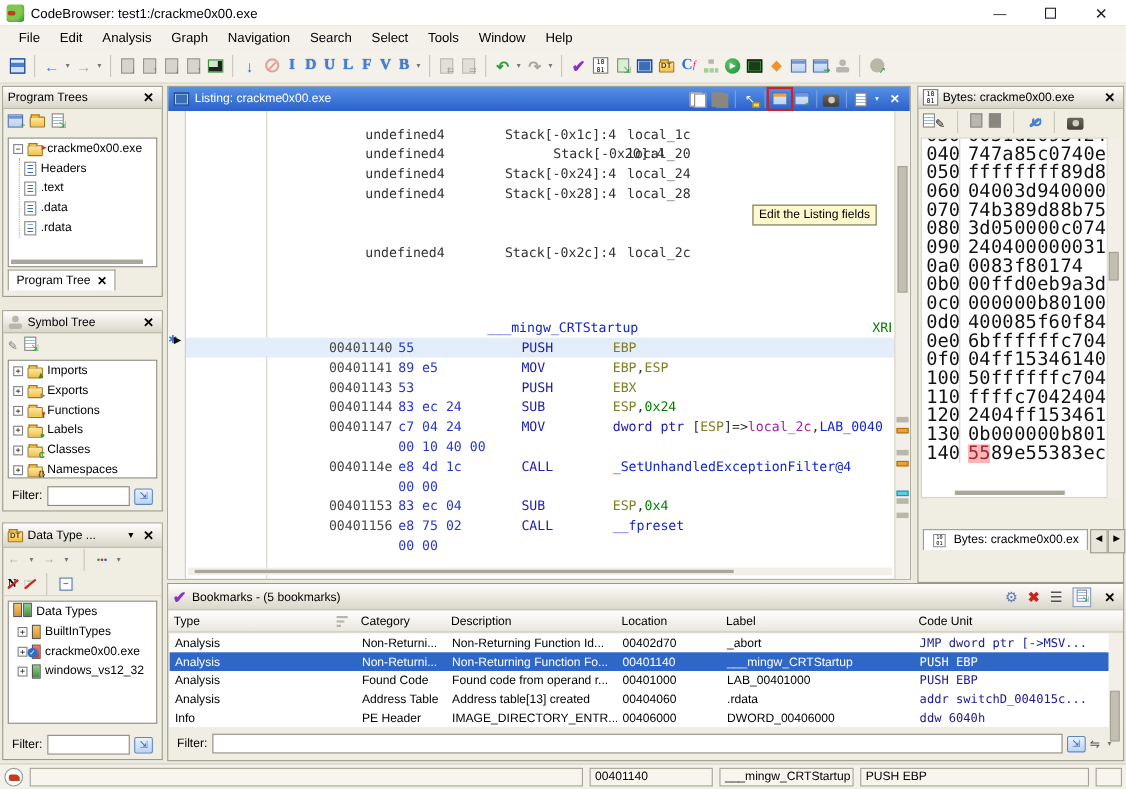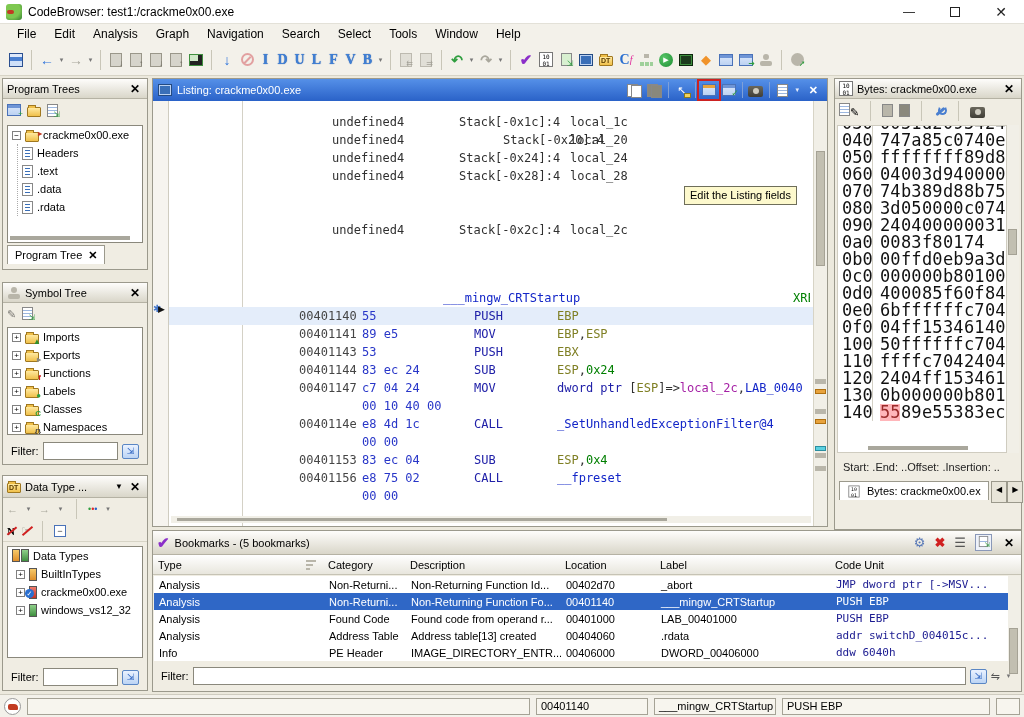--- a/index.html
+++ b/index.html
@@ -776,23 +776,20 @@
             <span class="hexbyte" style="left: 105px;">53</span>
             <span class="hexbyte" style="left: 126px;">83</span>
             <span class="hexbyte" style="left: 147px;">ec</span>
           </div>
         </div>
       <div style="position:absolute; left:30px; bottom:2px; width:100px; height:4px; background:#a9a79c;"></div>
     </div>
     <div style="position:absolute; right:2px; top:46px; width:12px; bottom:76px; background:#f1efe7;">
       <span class="vthumb" style="top:104px; height:26px; left:1px;"></span>
     </div>
-    <div id="bytes-status" style="position:absolute; left:2px; right:2px; bottom:52px;">
-      <span style="white-space:nowrap;overflow:hidden;">Start: .End: ..Offset: .Insertion: ..</span>
-    </div>
     <div class="tabrow" style="position:absolute; left:0; bottom:26px; right:0;">
       <div class="tab" style="max-width:150px;">
         <span class="box-bin" style="flex:none;transform:scale(.8);">10<br>01</span>
         <span style="white-space:nowrap;overflow:hidden;">Bytes: crackme0x00.exe</span>
       </div>
       <span style="border:1px solid #9b998c;background:#e8e5d9;font-size:8px;padding:3px 4px;margin-left:2px;">◀</span>
       <span style="border:1px solid #9b998c;background:#e8e5d9;font-size:8px;padding:3px 4px;">▶</span>
     </div>
   </div>
 

